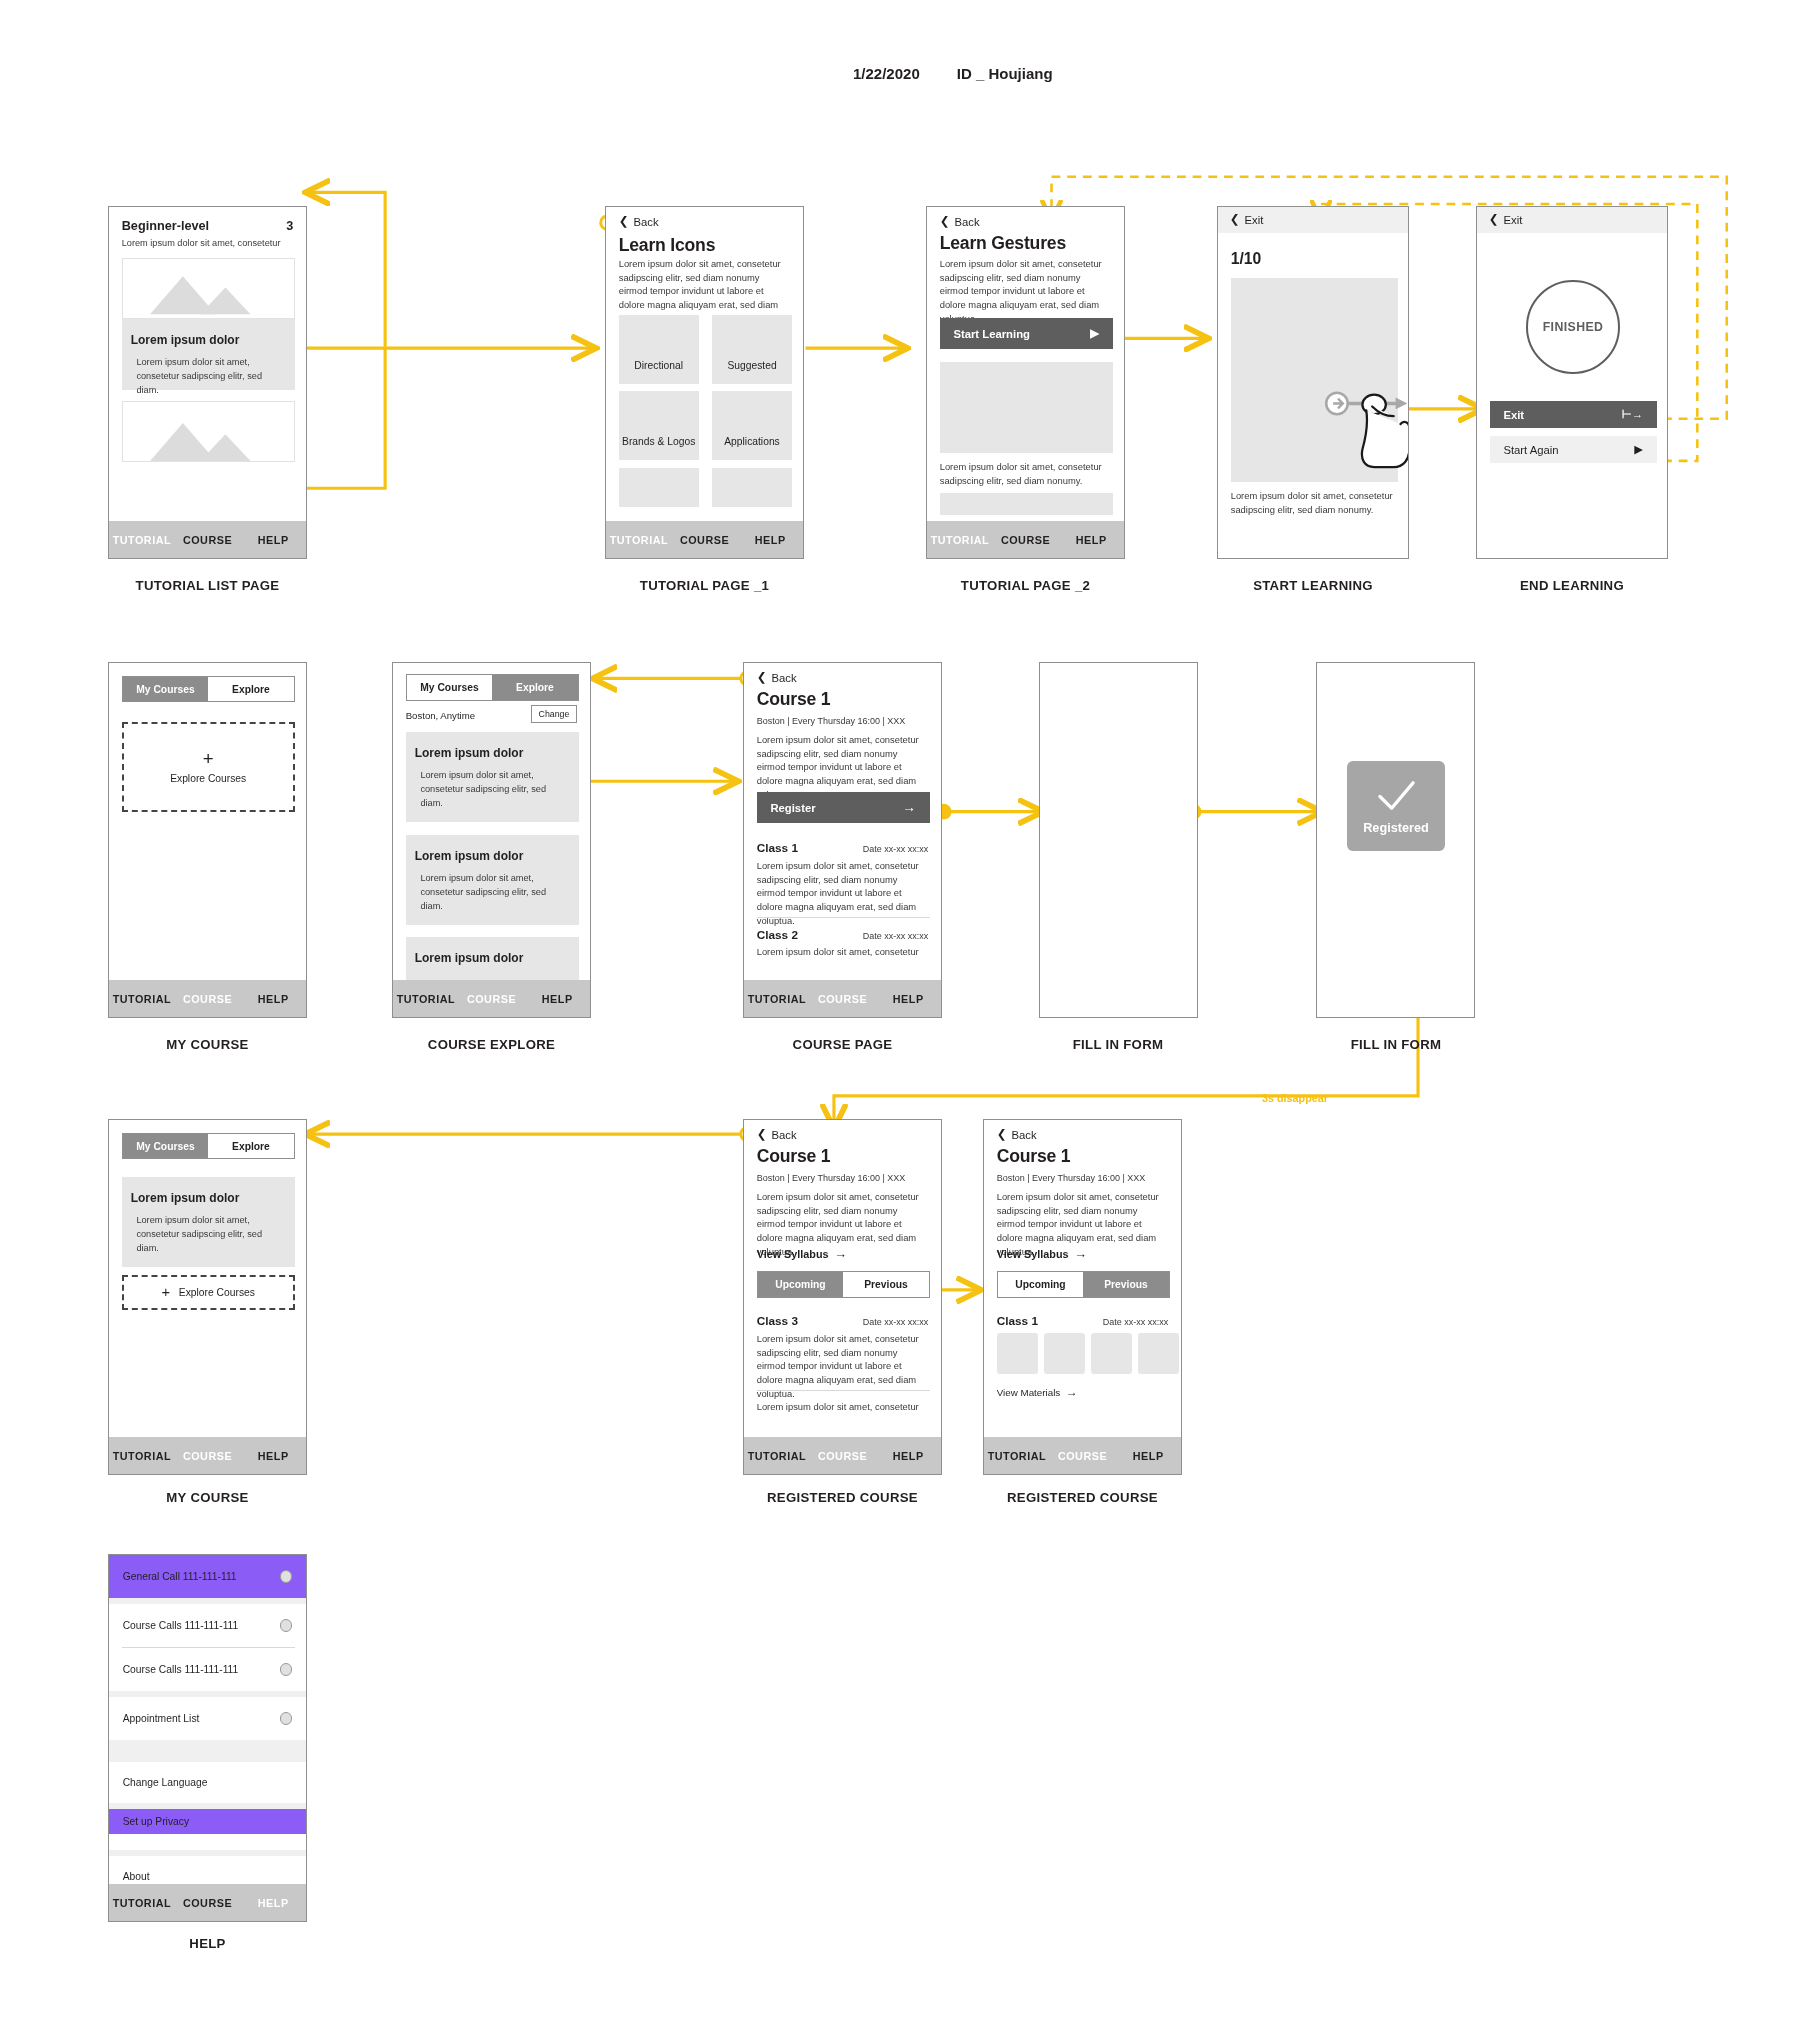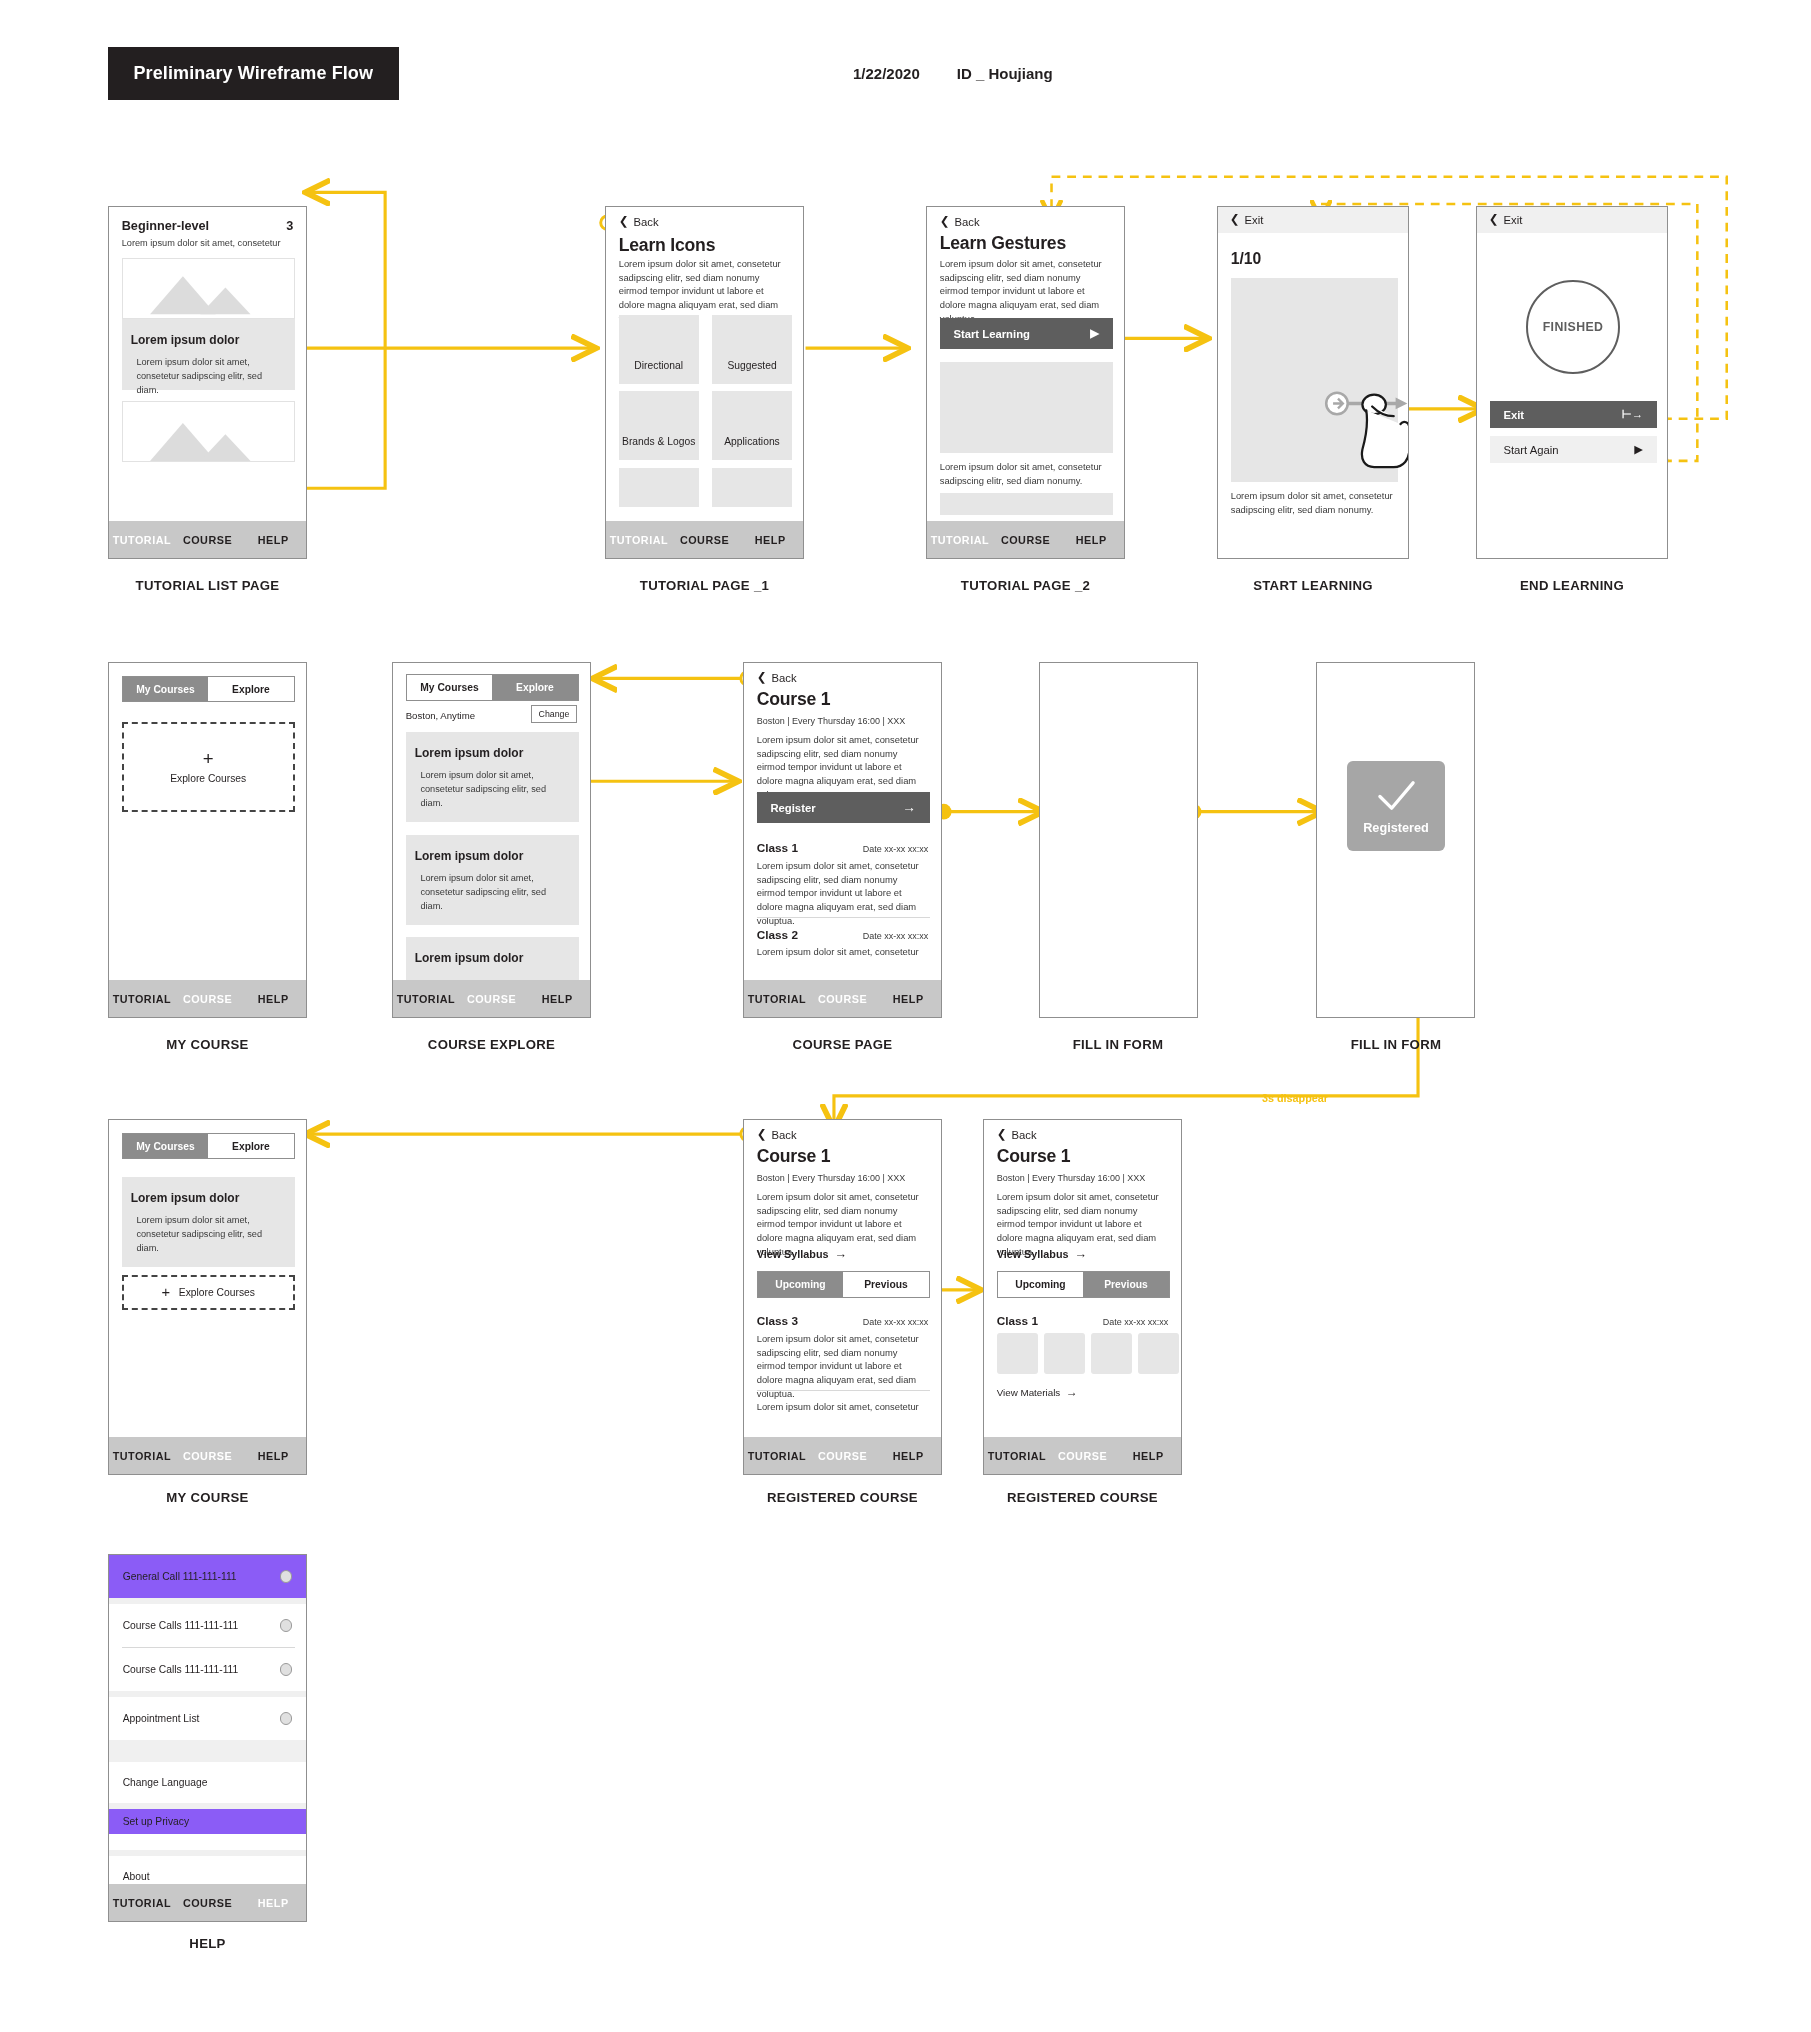--- a/index.html
+++ b/index.html
@@ -91,21 +91,20 @@
   .linklabel { position:absolute; left:12.7px; font-size:10.8px; font-weight:600; display:flex; align-items:center; gap:5.9px; }
 
   
   #flow { position:absolute; left:0; top:0; width:1811px; height:2033px; pointer-events:none; }
   .note3s { position:absolute; font-size:10.8px; font-weight:bold; color:#f5c211; }
 </style>
 </head>
 <body>
 
 <div class="header">
-  <div class="hdr-dark">Preliminary Wireframe Flow</div>
 </div>
 <div class="hdr-meta">
   <span class="date">1/22/2020</span>
   <span>ID _ Houjiang</span>
 </div>
 
 <svg id="flow" viewBox="0 0 1848 2074" width="1811" height="2033">
   <defs>
     <marker id="ah" markerWidth="9" markerHeight="9" refX="7.5" refY="4.5" orient="auto">
       <path d="M0,0.6 L8,4.5 L0,8.4" fill="none" stroke="#F5C211" stroke-width="1.8"></path>

